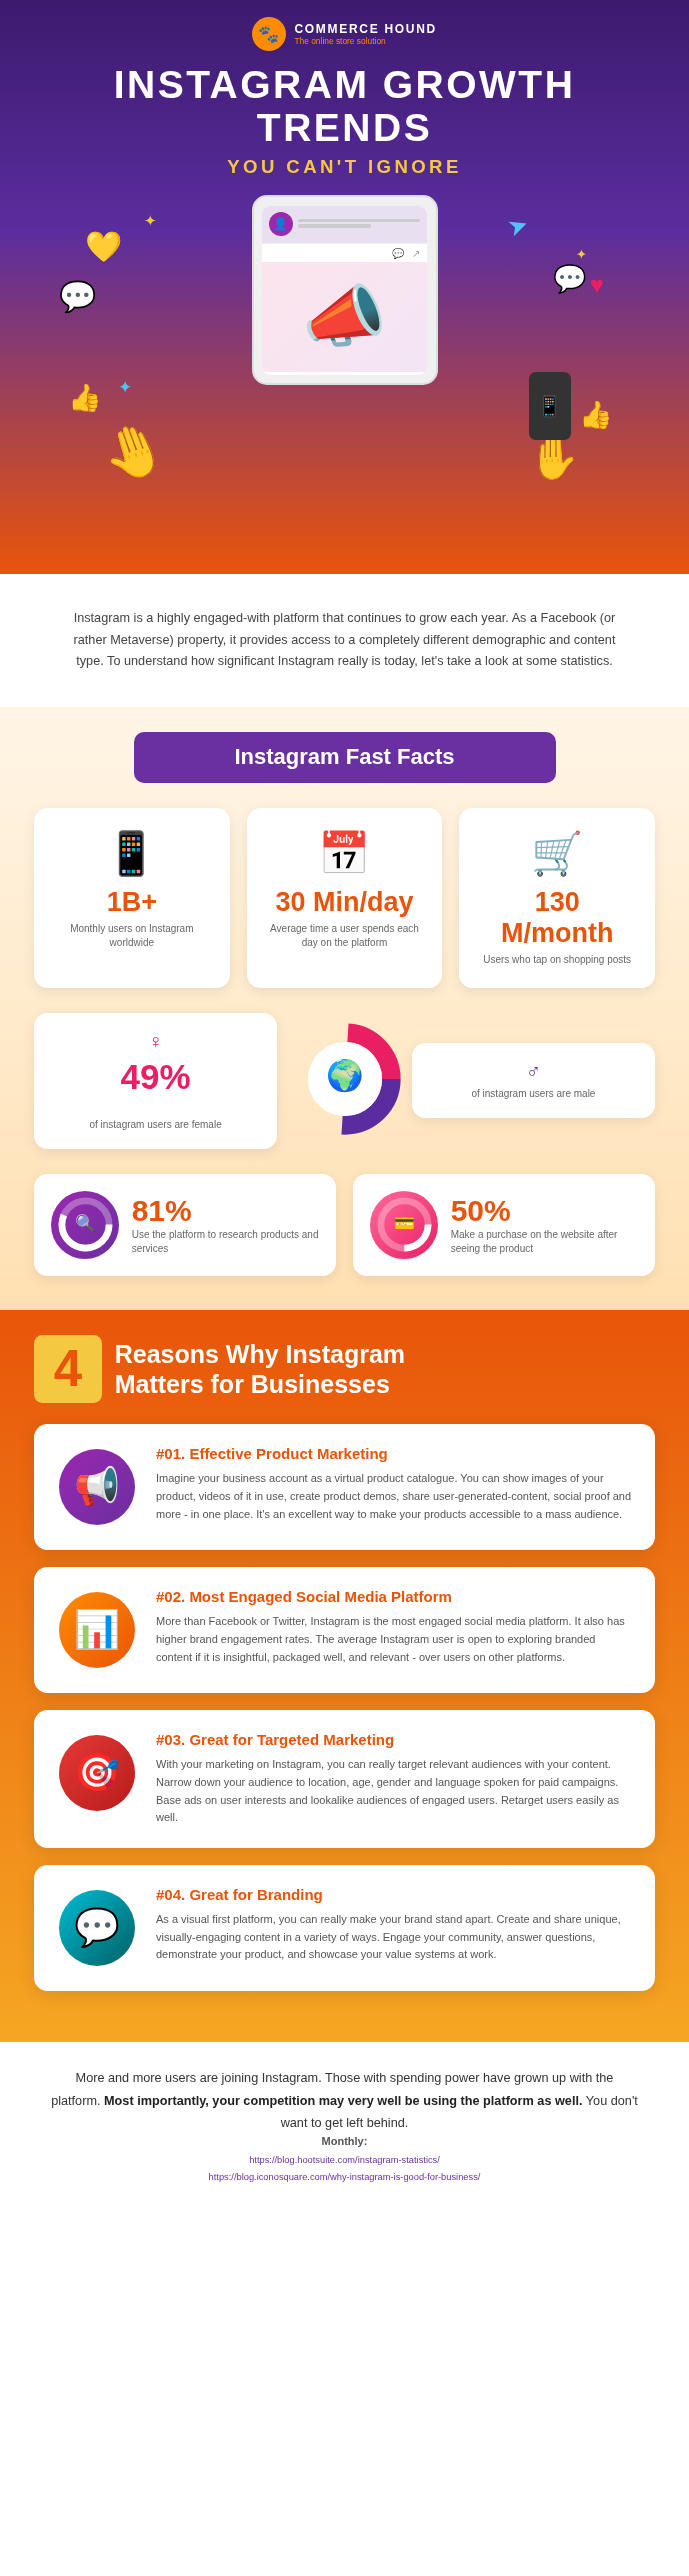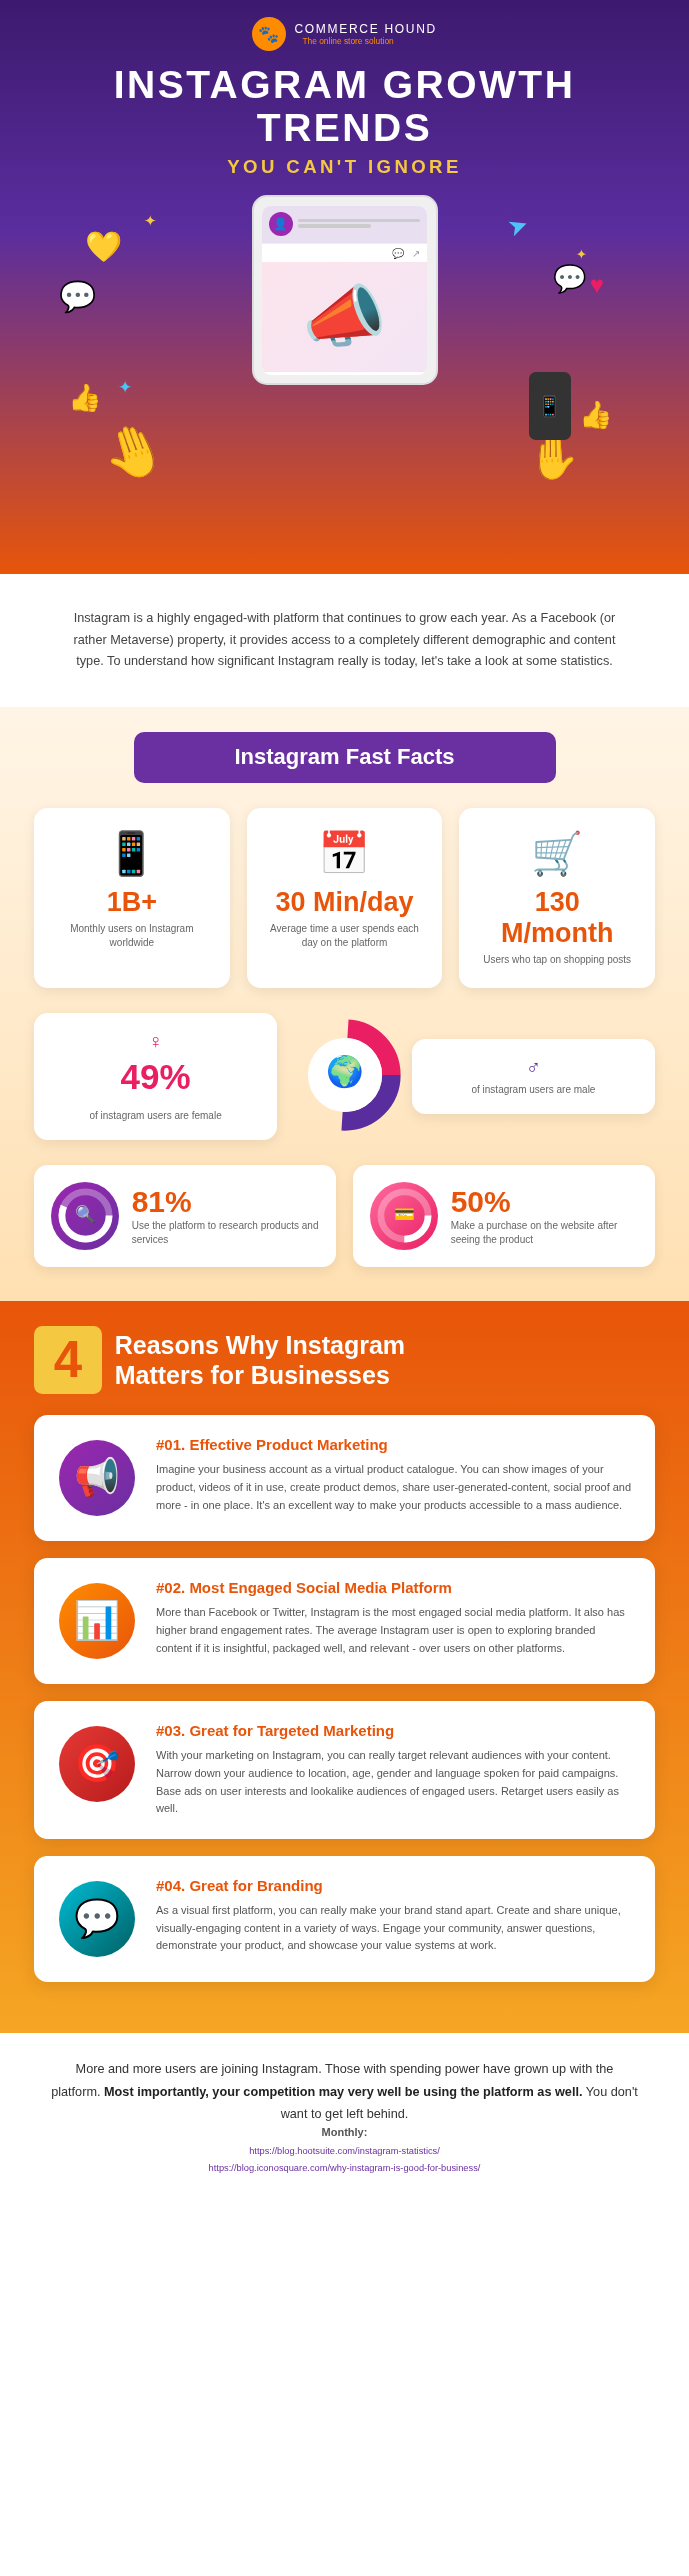--- a/index.html
+++ b/index.html
@@ -34,27 +34,26 @@
       align-items: center;
       justify-content: center;
       font-size: 17px;
     }
     .brand-text-block {
       text-align: left;
     }
     .brand-name {
       color: #fff;
       font-size: 12px;
-      font-weight: normal;
+      font-weight: bold;
       letter-spacing: 1.7px;
     }
     .brand-tagline {
       color: #ff8c00;
       font-size: 8.4px;
-      margin-left: 8px;
     }
     .main-title {
       color: #fff;
       font-size: 39px;
       font-weight: 700;
       letter-spacing: 2.5px;
       line-height: 1.1;
       margin-bottom: 6.8px;
       text-transform: uppercase;
     }
@@ -249,21 +248,21 @@
       background: #fff;
       border-radius: 13.5px;
       padding: 17px;
       text-align: center;
       flex: 1;
       box-shadow: 0 3.4px 12.7px rgba(0,0,0,0.08);
     }
     .gender-number {
       font-size: 35px;
       font-weight: 900;
-      margin-bottom: 12px;
+      margin-bottom: 21px;
     }
     .gender-number.female { color: #e91e63; }
     .gender-number.male { color: #5a2d9e; }
     .gender-label { font-size: 10px; color: #666; line-height: 1.4; }
     .gender-icon { font-size: 20px; margin-bottom: 4.2px; }
 
     
     .stats-bottom-row {
       display: grid;
       grid-template-columns: 1fr 1fr;

